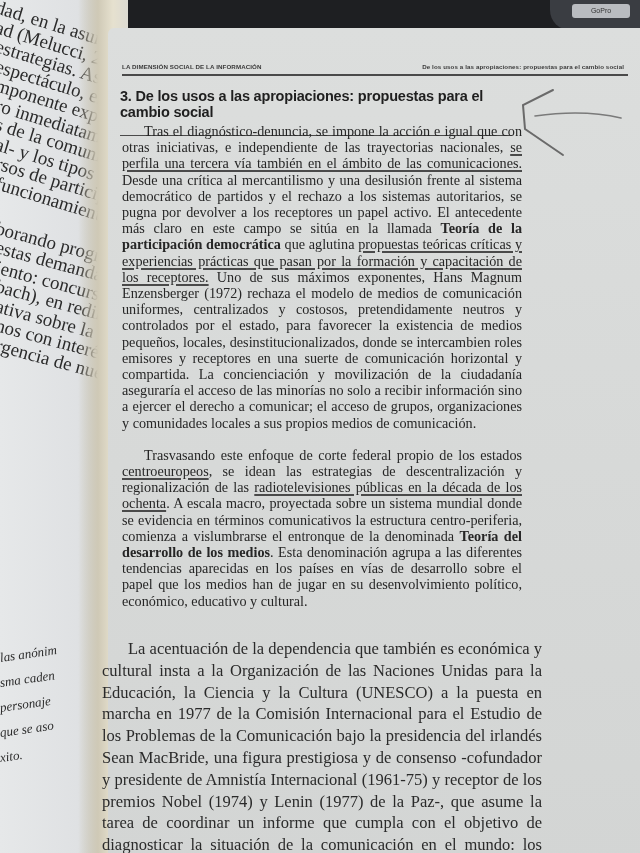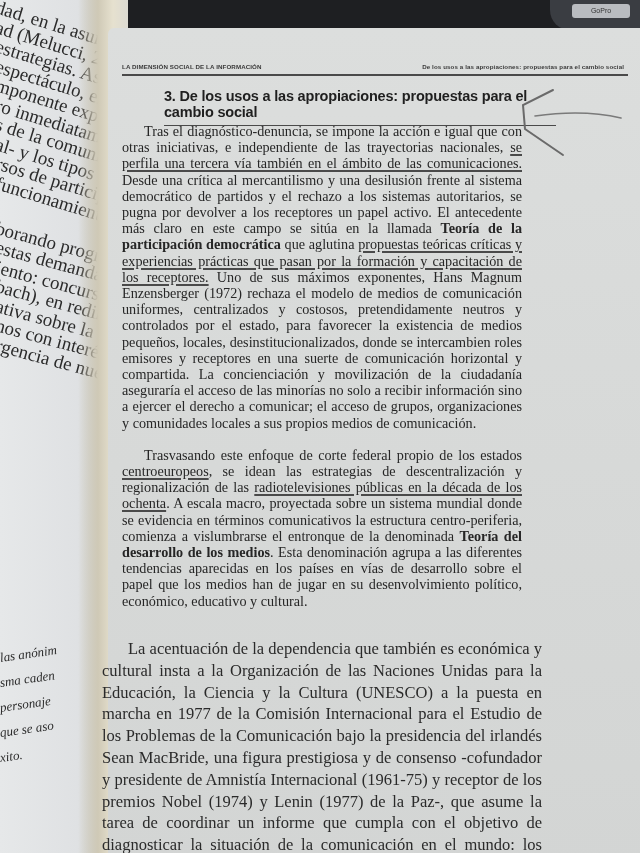--- a/index.html
+++ b/index.html
@@ -45,21 +45,21 @@
     border-bottom:2px solid #4a4a4a;
     font-family:"Liberation Sans",sans-serif; font-size:6.2px; font-weight:bold;
     color:#3a3a3a; letter-spacing:0.1px;
   }
   .running-header .rh-left { position:absolute; left:0; top:1px; }
   .running-header .rh-right { position:absolute; right:4px; top:1px; }
   .section-title {
     position:absolute; left:12px; top:60px; width:392px;
     font-family:"Liberation Sans",sans-serif; font-weight:bold; font-size:14.5px;
     color:#1f1f1f; letter-spacing:-0.2px;
-    border-bottom:1.5px solid #4a4a4a; padding-bottom:5px;margin-left:44px;
+    border-bottom:1.5px solid #4a4a4a; padding-bottom:15px;
   }
   .body-text {
     position:absolute; left:14px; top:95px; width:400px;
     font-size:14.2px; line-height:16.2px; color:#262626; text-align:justify;
   }
   .para { margin:0 0 16px 0; text-indent:22px; }
   .para b { font-weight:bold; }
   .hl { text-decoration:underline; text-decoration-color:#4a4a4a; text-decoration-thickness:1.5px; text-underline-offset:2px; }
   .para2 { margin-top:6px; }
   .para3 { position:absolute; left:-20px; top:515px; width:440px; font-size:16.5px; line-height:21.8px; text-indent:26px; text-align:justify; color:#2a2a2a; margin:0; }

